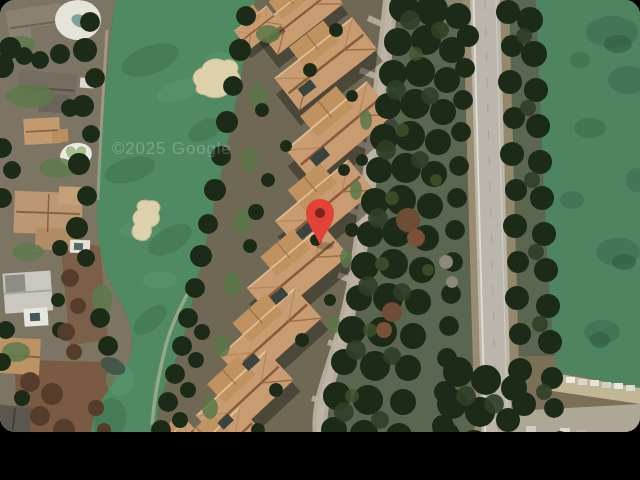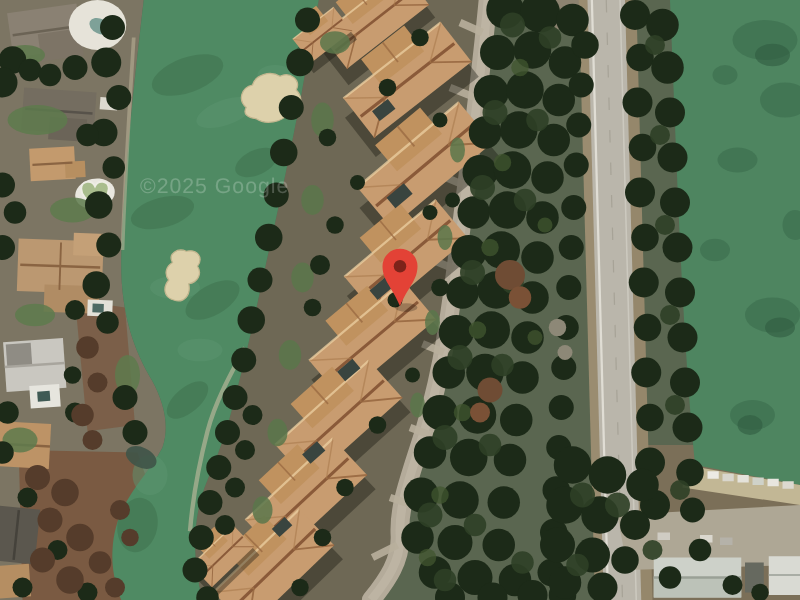--- a/index.html
+++ b/index.html
@@ -1,16 +1,16 @@
 <!DOCTYPE html>
 <html><head>
 <meta charset="utf-8">
 <style>
   html,body{margin:0;padding:0;background:#000;}
-  .map-frame{position:relative;width:640px;height:480px;overflow:hidden;font-family:"Liberation Sans",sans-serif;}
+  .map-frame{position:relative;width:640px;height:432px;overflow:hidden;font-family:"Liberation Sans",sans-serif;border-radius:15px;}
   .map-frame svg{display:block;cursor:grab;}
   text.watermark{font-family:"Liberation Sans",sans-serif;font-size:17px;letter-spacing:0.8px;fill:#ffffff;opacity:0.22;}
 </style>
 </head>
 <body>
 
 <div class="map-frame">
 <svg width="640" height="480" viewBox="0 0 640 480" xmlns="http://www.w3.org/2000/svg">
 
   <defs>

